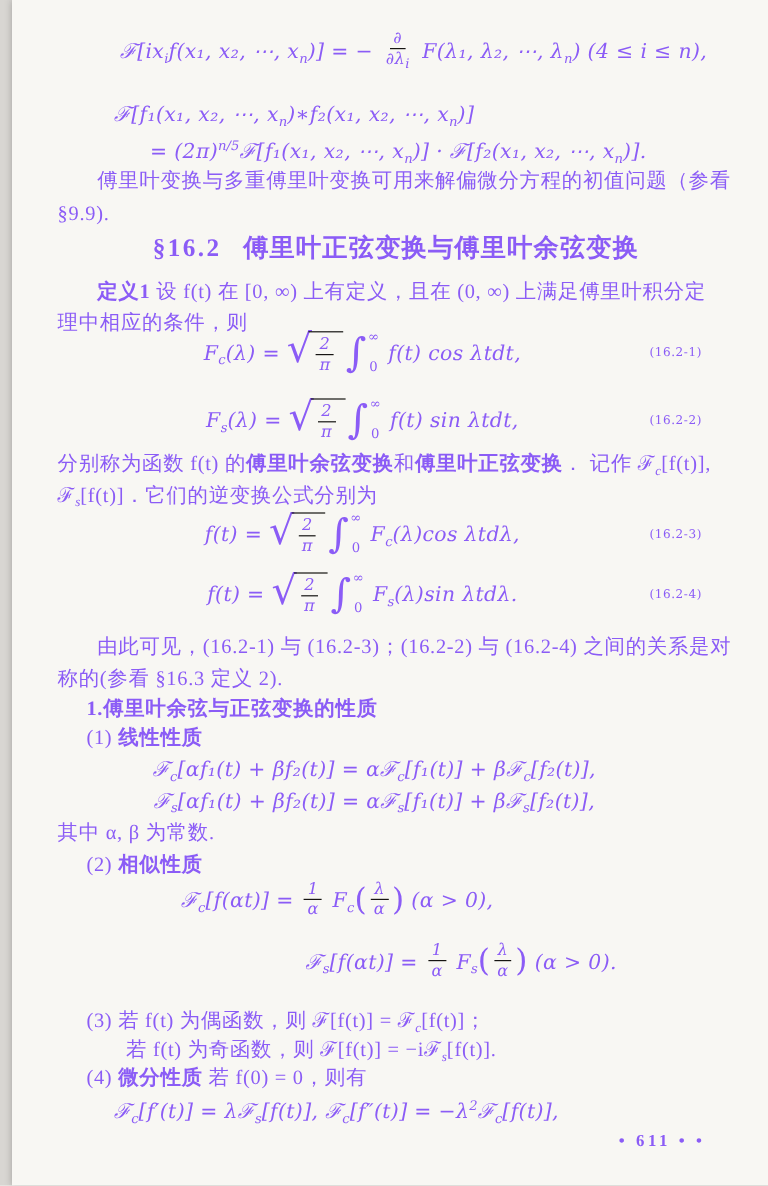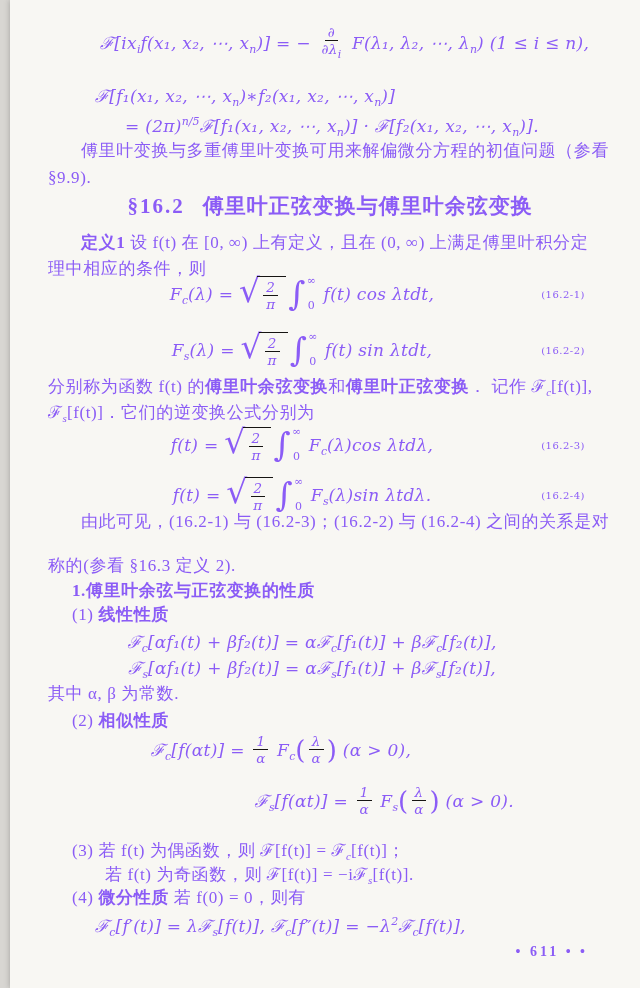--- a/index.html
+++ b/index.html
@@ -88,21 +88,21 @@
   }
 </style>
 </head>
 <body>
 
 <div class="page">
   <div id="content">
       <div class="line math" style="top: 26px; left: 90px; right: auto;"><span>ℱ[ix</span><sub>i</sub><span>f(x₁, x₂, ⋯, x</span><sub>n</sub><span>)] = − </span><span class="frac">
           <span class="num"><span>∂</span></span>
           <span class="den"><span>∂λ</span><sub>i</sub></span>
-        </span><span> F(λ₁, λ₂, ⋯, λ</span><sub>n</sub><span>)  (1 ≤ i ≤ n),</span></div>
+        </span><span> F(λ₁, λ₂, ⋯, λ</span><sub>n</sub><span>)  (4 ≤ i ≤ n),</span></div>
       <div class="line math" style="top: 84px; left: 85px; right: auto;"><span>ℱ[f₁(x₁, x₂, ⋯, x</span><sub>n</sub><span>)∗f₂(x₁, x₂, ⋯, x</span><sub>n</sub><span>)]</span></div>
       <div class="line math" style="top: 110px; left: 115px; right: auto;"><span>= (2π)</span><sup>n/5</sup><span>ℱ[f₁(x₁, x₂, ⋯, x</span><sub>n</sub><span>)] · ℱ[f₂(x₁, x₂, ⋯, x</span><sub>n</sub><span>)].</span></div>
       <div class="line text indent" style="top: 139px;">傅里叶变换与多重傅里叶变换可用来解偏微分方程的初值问题（参看</div>
       <div class="line text" style="top: 166px;">§9.9).</div>
       <div class="line heading" style="top: 194px; text-align: center;"><span class="hnum">§16.2</span><span class="htitle">傅里叶正弦变换与傅里叶余弦变换</span></div>
       <div class="line rich indent" style="top: 231px;"><span class="bold">定义1</span><span>  设 f(t) 在 [0, ∞) 上有定义，且在 (0, ∞) 上满足傅里叶积分定</span></div>
       <div class="line rich" style="top: 257px;"><span>理中相应的条件，则</span></div>
       <div class="line math eq" style="top: 276px; padding-right: 56px;"><span>F</span><sub>c</sub><span>(λ) = </span><span class="sqrt">
           <span class="rad">√</span>
           <span class="vinc">
@@ -158,21 +158,21 @@
               <span class="den"><span>π</span></span>
             </span>
           </span>
         </span><span class="intg">
           <span class="intsign">∫</span>
           <span class="lims">
             <span>∞</span>
             <span>0</span>
           </span>
         </span><span> F</span><sub>s</sub><span>(λ)sin λtdλ.</span><span class="eqno">(16.2-4)</span></div>
-      <div class="line text indent" style="top: 510px;">由此可见，(16.2-1) 与 (16.2-3)；(16.2-2) 与 (16.2-4) 之间的关系是对</div>
+      <div class="line text indent" style="top: 527px;">由此可见，(16.2-1) 与 (16.2-3)；(16.2-2) 与 (16.2-4) 之间的关系是对</div>
       <div class="line text" style="top: 554px;">称的(参看 §16.3 定义 2).</div>
       <div class="line rich" style="top: 579px; left: 62px; right: auto;"><span class="bold">1.傅里叶余弦与正弦变换的性质</span></div>
       <div class="line rich" style="top: 603px; left: 62px; right: auto;"><span>(1) </span><span class="bold">线性性质</span></div>
       <div class="line math" style="top: 630px; text-align: center; padding-right: 36px;"><span>ℱ</span><sub>c</sub><span>[αf₁(t) + βf₂(t)] = αℱ</span><sub>c</sub><span>[f₁(t)] + βℱ</span><sub>c</sub><span>[f₂(t)],</span></div>
       <div class="line math" style="top: 656px; text-align: center; padding-right: 36px;"><span>ℱ</span><sub>s</sub><span>[αf₁(t) + βf₂(t)] = αℱ</span><sub>s</sub><span>[f₁(t)] + βℱ</span><sub>s</sub><span>[f₂(t)],</span></div>
       <div class="line rich" style="top: 682px;"><span>其中 α, β 为常数.</span></div>
       <div class="line rich" style="top: 709px; left: 62px; right: auto;"><span>(2) </span><span class="bold">相似性质</span></div>
       <div class="line math" style="top: 735px; text-align: center; padding-right: 98px;"><span>ℱ</span><sub>c</sub><span>[f(αt)] = </span><span class="frac">
           <span class="num"><span>1</span></span>
           <span class="den"><span>α</span></span>

